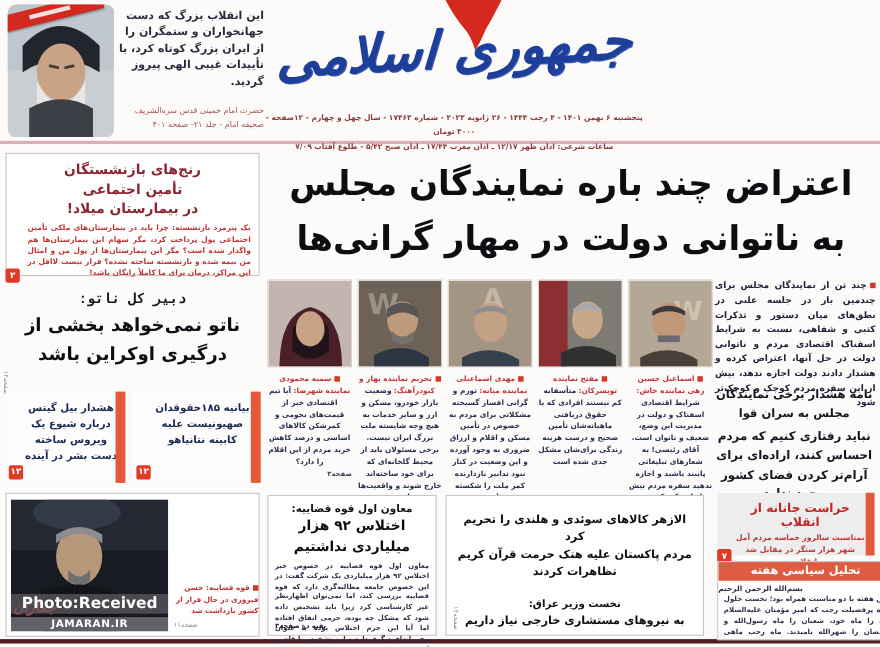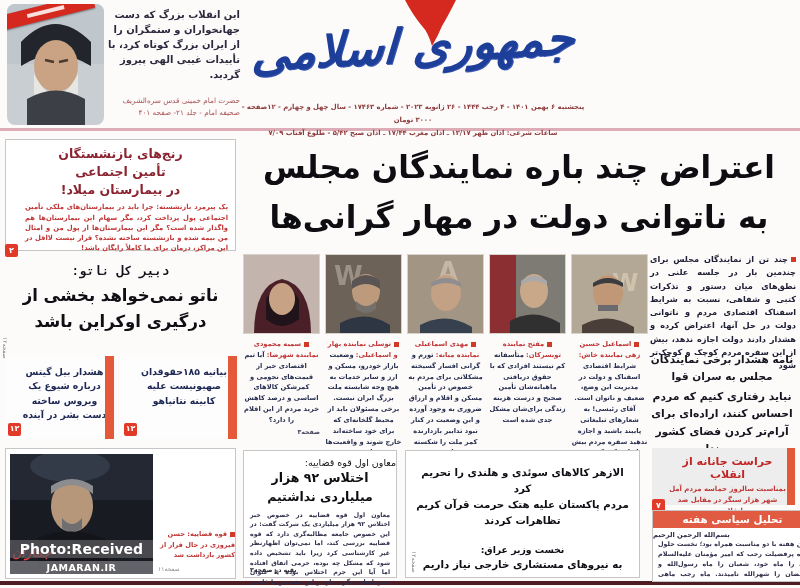--- a/index.html
+++ b/index.html
@@ -85,21 +85,21 @@
   .cap .nm { color: #c03636; font-weight: 700; }
   .cap .qt { color: #27304f; font-weight: 600; }
   .cap .pg { display: block; color: #44445a; font-weight: 800; font-size: 6.2px; text-align: right; margin-top: 1px; }
 
   .lead { left: 650px; top: 253px; width: 146px; font-size: 8.2px; font-weight: 700; color: #202036; text-align: justify; line-height: 1.62; }
   .warning1 { left: 648px; top: 351px; width: 148px; text-align: center; font-size: 10.5px; font-weight: 800; color: #15151f; line-height: 1.65; }
   .warning2 { left: 648px; top: 388px; width: 148px; text-align: center; font-size: 10.8px; font-weight: 800; color: #15151f; line-height: 1.62; }
 
   
   .judiciary { left: 243px; top: 450px; width: 154px; height: 128px; padding-top: 6px; }
-  .jud-kicker { text-align: right; font-size: 9.5px; font-weight: 400; color: #101016; }
+  .jud-kicker { text-align: center; font-size: 9.5px; font-weight: 700; color: #101016; }
   .jud-headline { text-align: center; font-size: 12.5px; font-weight: 800; color: #0d0d12; line-height: 1.5; margin-top: 1px; }
   .jud-body { font-size: 6.2px; color: #2e2e4a; text-align: justify; line-height: 1.55; padding: 3px 6px 0; font-weight: 600; }
   .jud-footer { position: absolute; left: 6px; bottom: 4px; font-size: 6.2px; font-weight: 800; color: #22222e; }
 
   .world { left: 405px; top: 450px; width: 235px; height: 128px; }
   .world-item { position: absolute; left: 0; width: 100%; text-align: center; font-weight: 800; color: #0e0e14; font-size: 10.3px; line-height: 1.55; padding: 0 10px; }
   .wi1 { top: 14px; } .wi2 { top: 46px; } .wi3k { top: 92px; font-size: 9.3px; } .wi3 { top: 106px; }
   .world .vref { position: absolute; left: 5px; bottom: 4px; }
 
   
@@ -250,21 +250,21 @@
     </div>
   </div>
 
   <div class="abs caps">
     <div class="cap">
       <span class="bullet"></span><span class="nm">سمیه محمودی نماینده شهرضا:</span>
       <span class="qt">آیا تیم اقتصادی خبر از قیمت‌های نجومی و کمرشکن کالاهای اساسی و درصد کاهش خرید مردم از این اقلام را دارد؟</span>
       <span class="pg">صفحه۳</span>
     </div>
     <div class="cap">
-      <span class="bullet"></span><span class="nm">توسلی نماینده بهار و اسماعیلی:</span>
+      <span class="bullet"></span><span class="nm">تحریم نماینده بهار و کبودرآهنگ:</span>
       <span class="qt">وضعیت بازار خودرو، مسکن و ارز و سایر خدمات به هیچ وجه شایسته ملت بزرگ ایران نیست. برخی مسئولان باید از محیط گلخانه‌ای که برای خود ساخته‌اند خارج شوند و واقعیت‌ها را ببینند</span>
     </div>
     <div class="cap">
       <span class="bullet"></span><span class="nm">مهدی اسماعیلی نماینده میانه:</span>
       <span class="qt">تورم و گرانی افسار گسیخته مشکلاتی برای مردم به خصوص در تأمین مسکن و اقلام و ارزاق ضروری به وجود آورده و این وضعیت در کنار نبود تدابیر بازدارنده کمر ملت را شکسته است</span>
     </div>
     <div class="cap">
       <span class="bullet"></span><span class="nm">مفتح نماینده تویسرکان:</span>
       <span class="qt">متأسفانه کم نیستند افرادی که با حقوق دریافتی ماهیانه‌شان تأمین صحیح و درست هزینه زندگی برای‌شان مشکل جدی شده است</span>
     </div>

